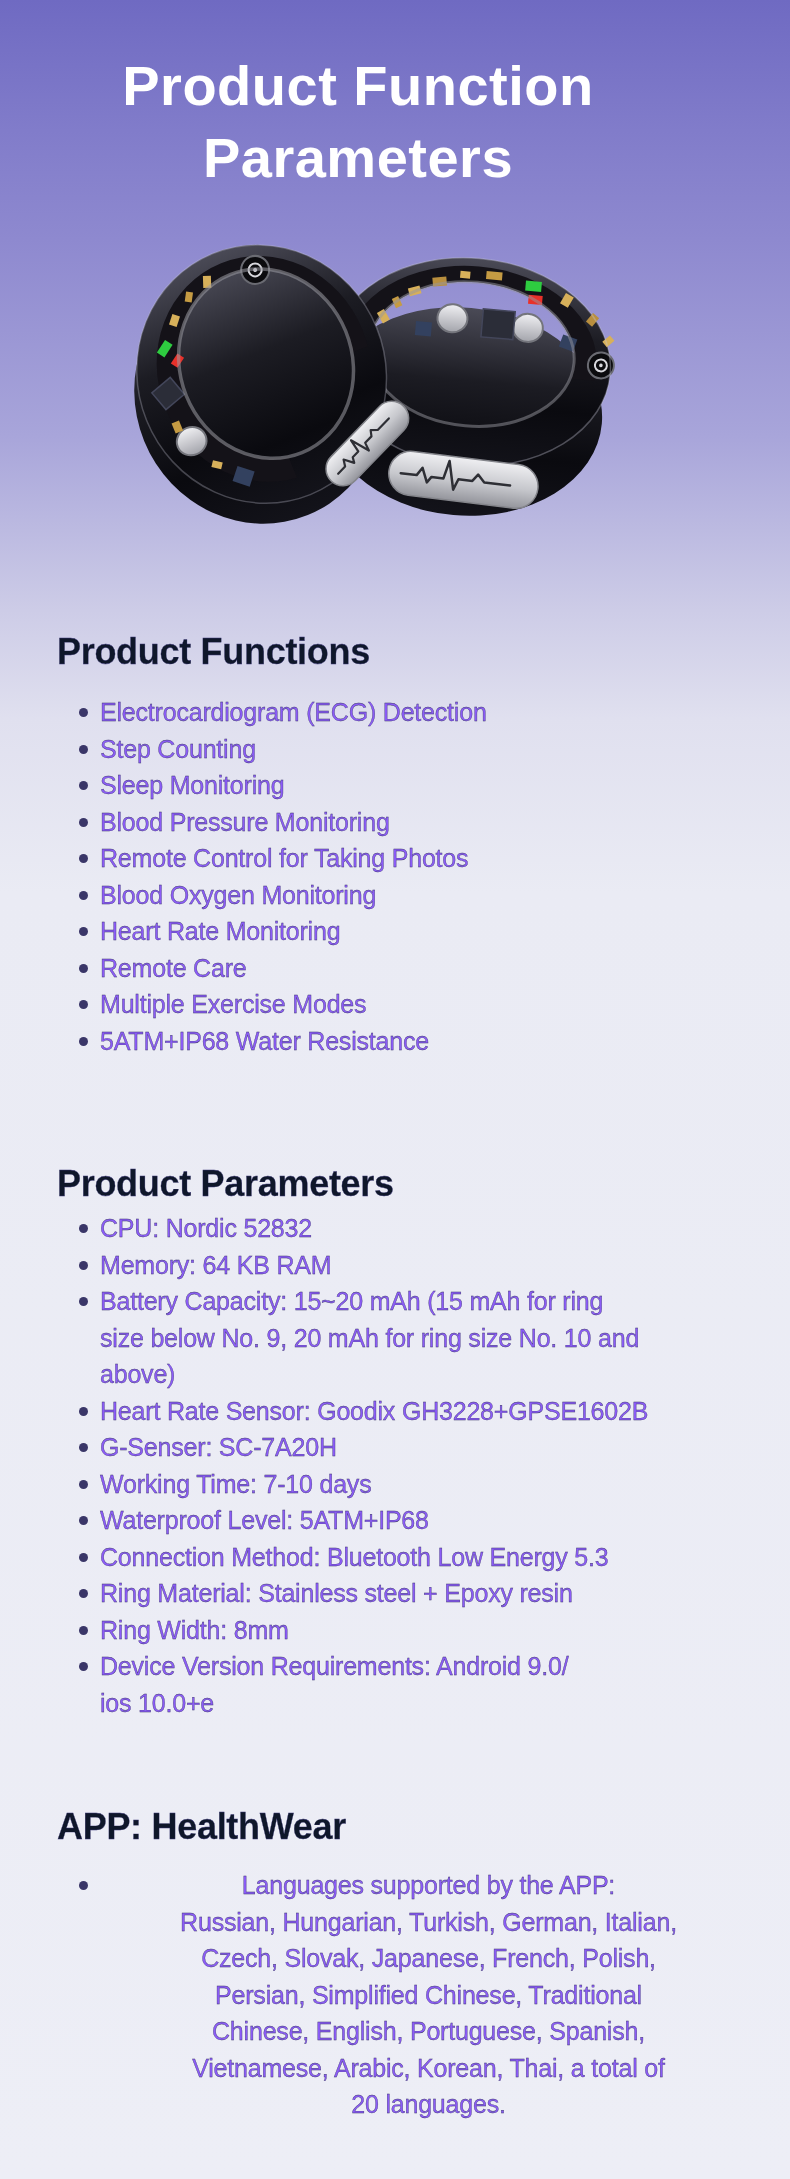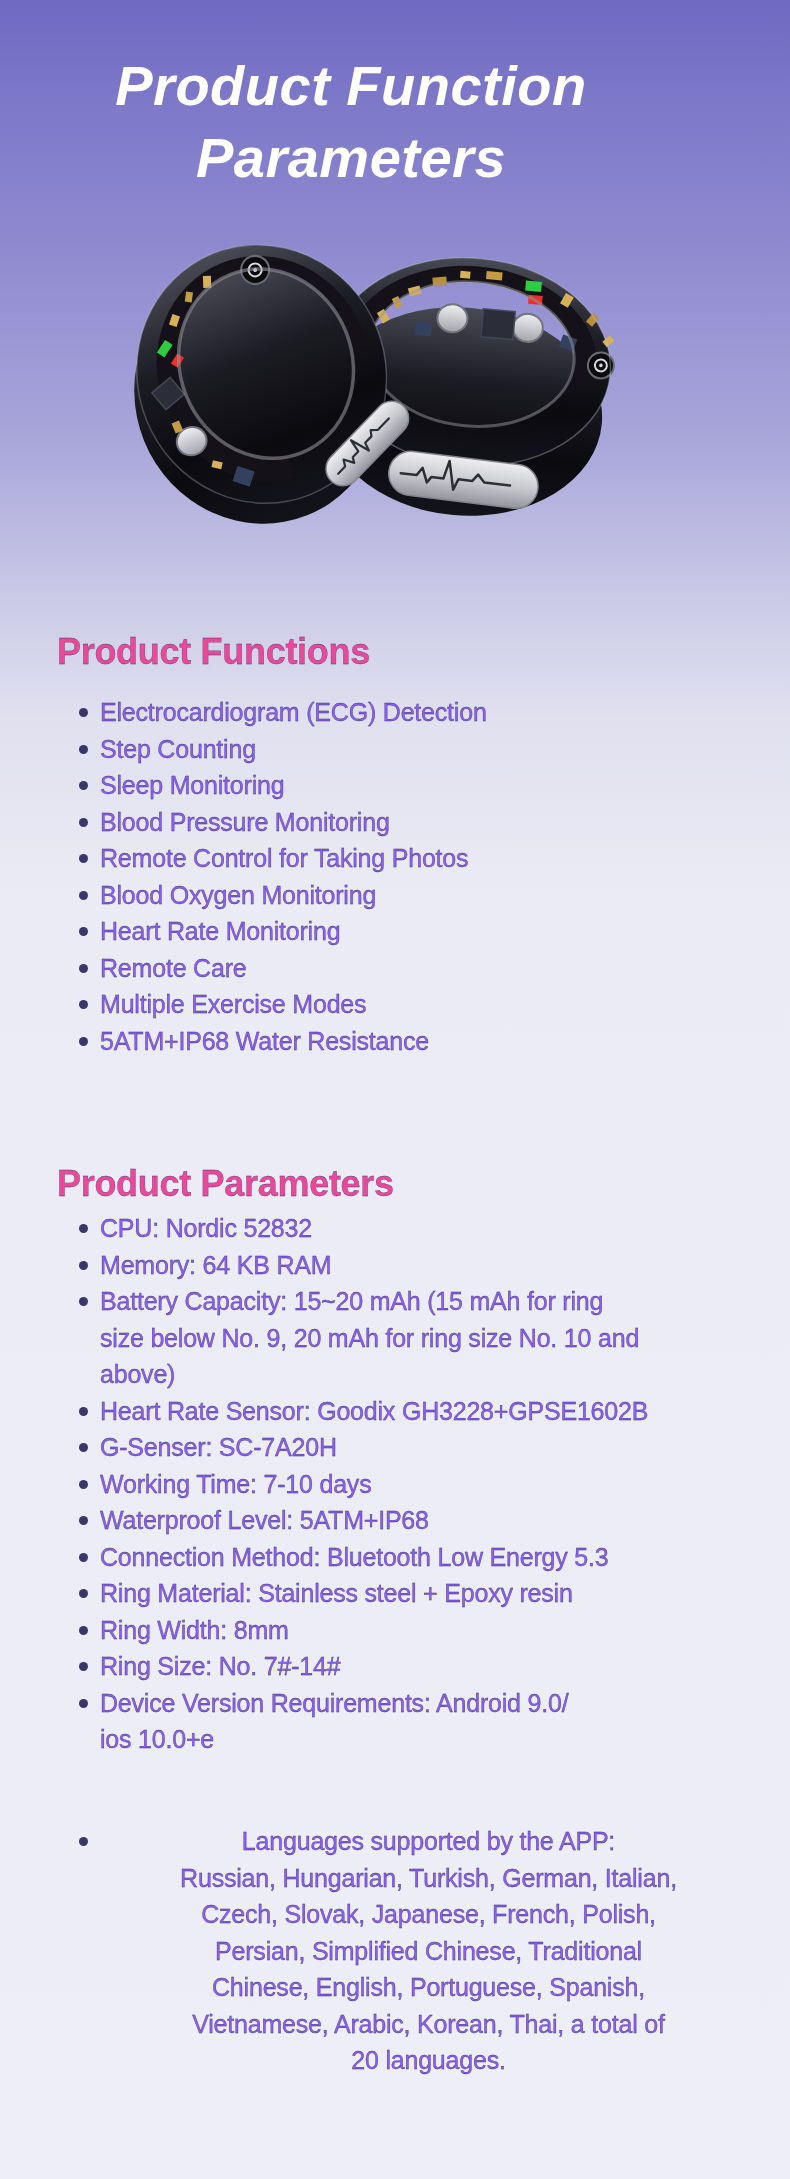--- a/index.html
+++ b/index.html
@@ -4,29 +4,29 @@
 <style>
   html,body{margin:0;padding:0;}
   body{
     width:790px;height:2179px;position:relative;overflow:hidden;
     font-family:"Liberation Sans","DejaVu Sans",sans-serif;
     background:linear-gradient(180deg,
       #6f6ac2 0%, #817cca 6%, #8e89cf 11%, #a8a5da 20%,
       #cdcce7 28%, #e0e0ef 33%, #eaebf4 41%, #edeef6 100%);
   }
   .hero-title{
-    position:absolute;top:50px;left:5px;width:692px;
+    position:absolute;top:50px;left:12px;width:692px;
     text-align:center;color:#ffffff;font-weight:bold;
-    font-size:56px;line-height:72px;letter-spacing:0.5px;font-style:italic;
+    font-size:56px;line-height:72px;letter-spacing:0.5px;
   }
   .ring-art{position:absolute;top:160px;left:0;}
   .section{position:absolute;left:57px;width:700px;}
   .section h2{
     margin:0;font-size:36px;line-height:44px;font-weight:bold;
-    color:#ec4899;letter-spacing:-0.3px;
+    color:#0f172a;letter-spacing:-0.3px;
     -webkit-text-stroke:0.3px #3e3a7a;
   }
   .section ul{margin:0;padding:0 0 0 22px;list-style:none;}
   .section li{
     position:relative;padding-left:21px;
     font-size:25px;line-height:36.5px;color:#8b5cf6;
     white-space:pre;letter-spacing:-0.2px;
     -webkit-text-stroke:0.35px #3a3668;
   }
   .section li::before{
@@ -175,27 +175,27 @@
       <li>Battery Capacity: 15~20 mAh (15 mAh for ring
 size below No. 9, 20 mAh for ring size No. 10 and
 above)</li>
       <li>Heart Rate Sensor: Goodix GH3228+GPSE1602B</li>
       <li>G-Senser: SC-7A20H</li>
       <li>Working Time: 7-10 days</li>
       <li>Waterproof Level: 5ATM+IP68</li>
       <li>Connection Method: Bluetooth Low Energy 5.3</li>
       <li>Ring Material: Stainless steel + Epoxy resin</li>
       <li>Ring Width: 8mm</li>
-      <li>Ring Size: No. 7#-14#</li>
       <li>Device Version Requirements: Android 9.0/
 ios 10.0+e</li>
     </ul>
 </div>
 
 <div class="section" id="section-app">
+  <h2>APP: HealthWear</h2>
   <ul>
       <li>Languages supported by the APP:
 Russian, Hungarian, Turkish, German, Italian,
 Czech, Slovak, Japanese, French, Polish,
 Persian, Simplified Chinese, Traditional
 Chinese, English, Portuguese, Spanish,
 Vietnamese, Arabic, Korean, Thai, a total of
 20 languages.</li>
     </ul>
 </div>

